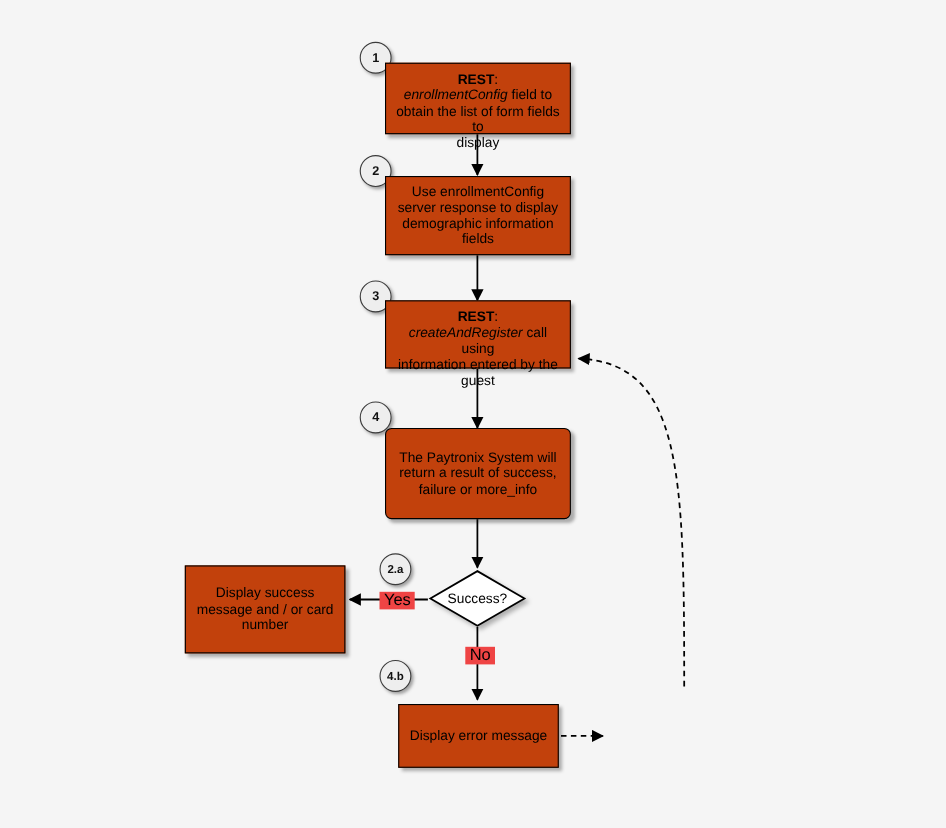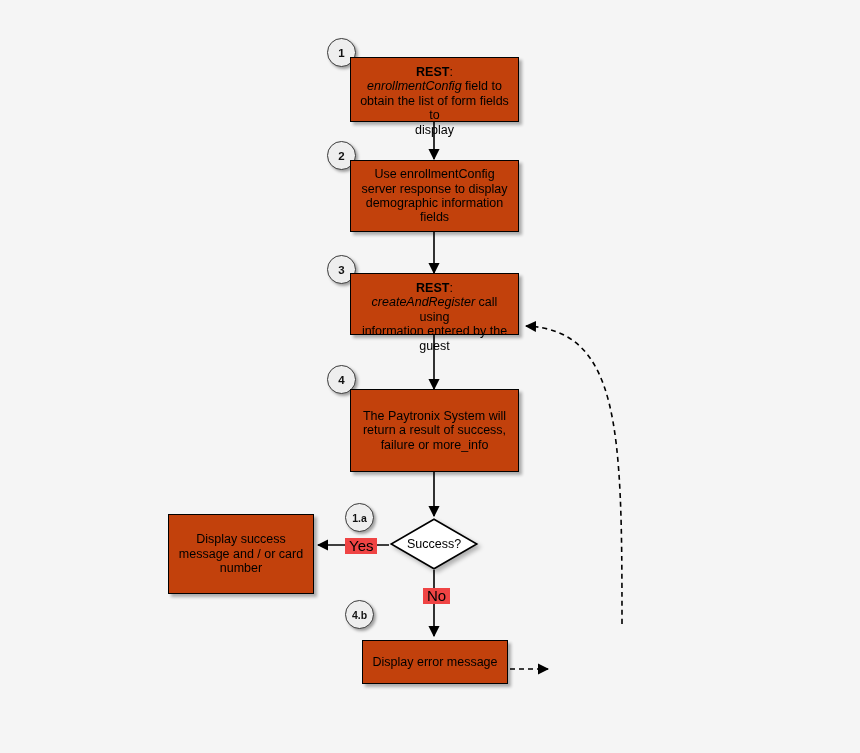--- a/index.html
+++ b/index.html
@@ -152,37 +152,37 @@
   <div class="node" style="left:350px; top:160px; width:169px; height:72px;">
     <span class="txt">Use enrollmentConfig server response to display demographic information fields</span>
   </div>
 
   <div class="badge" style="left:327px; top:255px;">3</div>
   <div class="node topalign" style="left:350px; top:273px; width:169px; height:62px;">
     <span class="txt"><span class="bold">REST</span><span>:</span><br><span class="ital">createAndRegister</span><span> call using</span><br><span>information entered by the</span><br><span>guest</span></span>
   </div>
 
   <div class="badge" style="left:327px; top:365px;">4</div>
-  <div class="node" style="left:350px; top:389px; width:169px; height:83px;">
+  <div class="node" style="left:350px; top:389px; width:169px; height:83px;border-radius:6px;">
     <span class="txt">The Paytronix System will return a result of success, failure or more_info</span>
   </div>
 
   <div class="diamond-wrap" style="left:390px; top:518px; width:88px; height:52px;text-align:center;">
     <svg width="88" height="52" viewBox="0 0 88 52">
       <polygon points="44,1.2 86.8,26 44,50.8 1.2,26" fill="#ffffff" stroke="#000000" stroke-width="1.6" style="filter: drop-shadow(3px 3px 2px rgba(0,0,0,0.28));"></polygon>
     </svg>
     <div class="diamond-label">Success?</div>
   </div>
 
-  <div class="badge wide" style="left:345px; top:503px;">1.a</div>
+  <div class="badge wide" style="left:345px; top:503px;">2.a</div>
   <div class="node" style="left:168px; top:514px; width:146px; height:80px;">
     <span class="txt">Display success message and / or card number</span>
   </div>
   <div class="edge-label" style="left:345px; top:538px;">Yes</div>
 
   <div class="badge wide" style="left:345px; top:600px;">4.b</div>
   <div class="edge-label" style="left:423px; top:588px;">No</div>
-  <div class="node" style="left:362px; top:640px; width:146px; height:44px;">
+  <div class="node" style="left:362px; top:640px; width:146px; height:58px;">
     <span class="txt">Display error message</span>
   </div>
 
 
 </div>
 
 </body></html>

